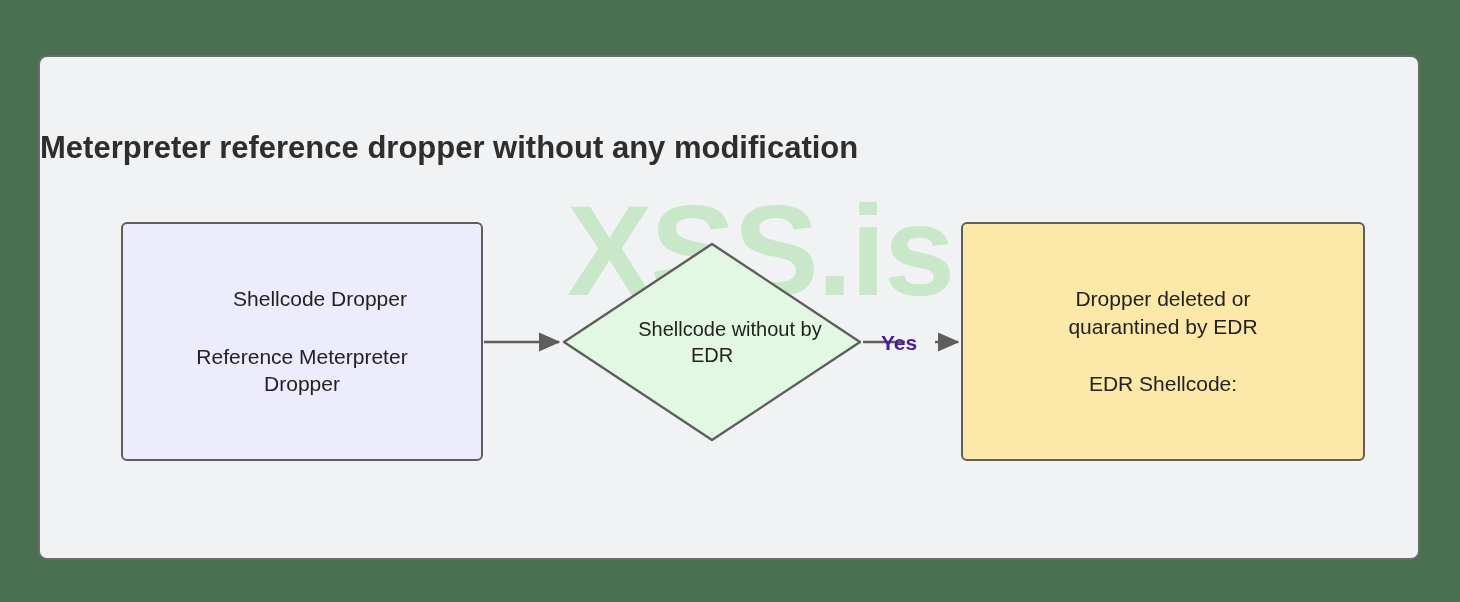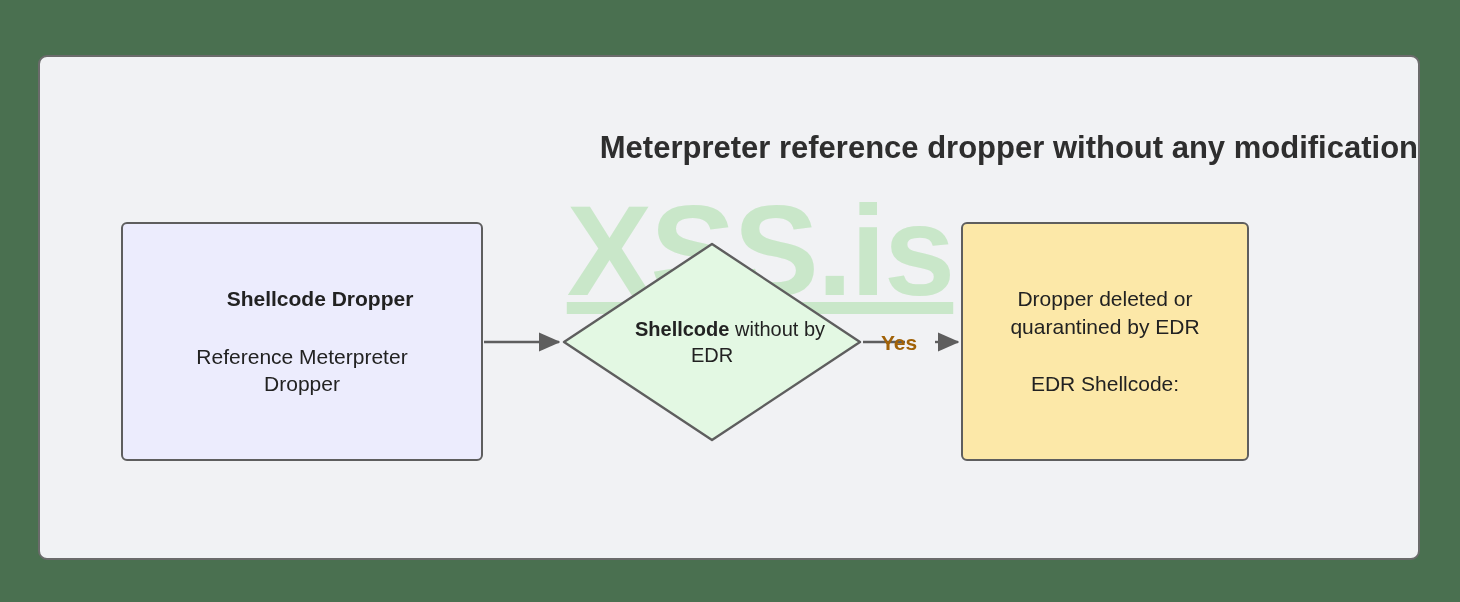--- a/index.html
+++ b/index.html
@@ -43,30 +43,29 @@
     width: 500px;
     text-align: center;
     font-size: 128px;
     font-weight: bold;
     color: #c9e7c9;
     letter-spacing: -2px;
     line-height: 1;
     user-select: none;
     pointer-events: none;
     z-index: 1;
-    text-decoration: underline;
   }
 
   
   .chart-title {
     position: absolute;
     left: 0;
     top: 73px;
     width: 1378px;
-    text-align: right;
+    text-align: left;
     font-size: 31px;
     font-weight: bold;
     color: #2e2e2e;
     z-index: 3;
   }
 
   
   .diagram {
     position: absolute;
     left: 0;
@@ -99,27 +98,27 @@
     left: 81px;
     top: 165px;
     width: 362px;
     height: 239px;
     background: #ececfd;
   }
 
   .node-end {
     left: 921px;
     top: 165px;
-    width: 288px;
+    width: 404px;
     height: 239px;
     background: #fce8a8;
   }
 
   .node-line-strong {
-    font-weight: bold;
+    font-weight: normal;
     margin-left: 36px;
   }
   .node-gap {
     height: 30px;
   }
 
   
   .node-decision {
     left: 522px;
     top: 185px;
@@ -148,21 +147,21 @@
     top: 0;
     width: 1378px;
     height: 501px;
     pointer-events: none;
   }
 
   .edge-label {
     position: absolute;
     font-size: 21px;
     font-weight: bold;
-    color: #a16207;
+    color: #4c1d95;
     z-index: 3;
     white-space: nowrap;
   }
   .edge-label-yes {
     left: 841px;
     top: 274px;
   }
 </style>
 </head>
 <body>

